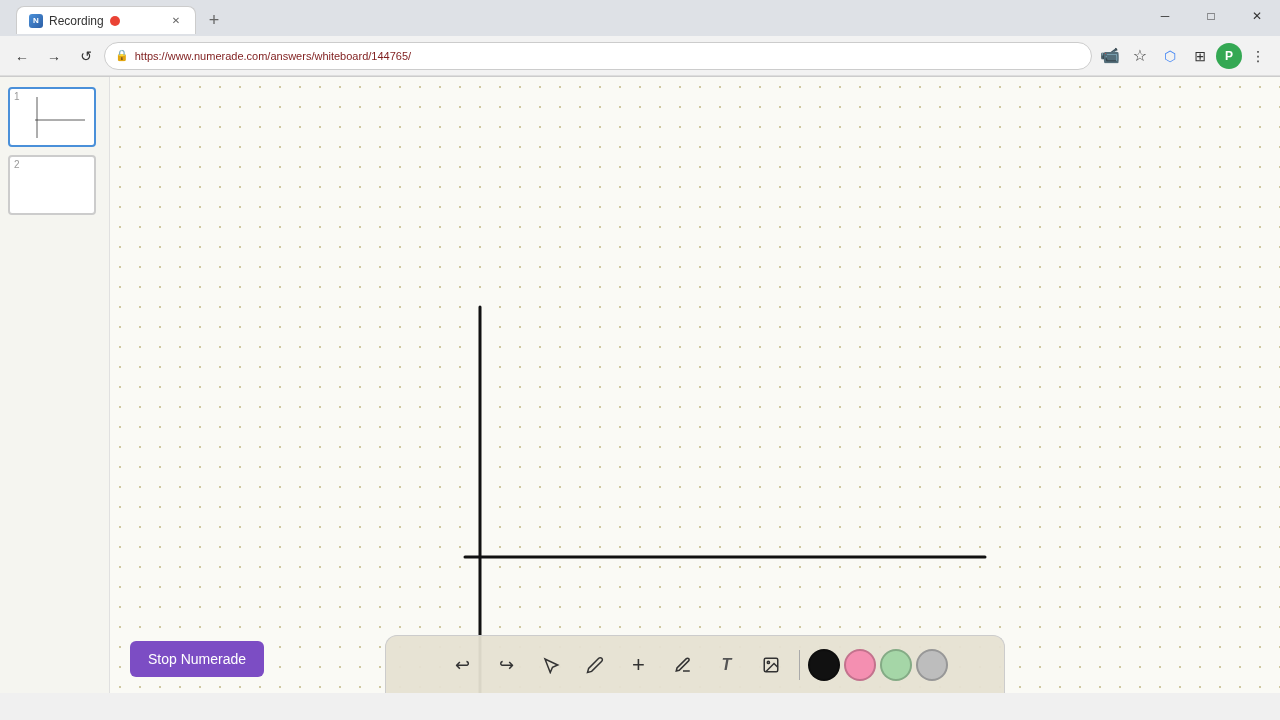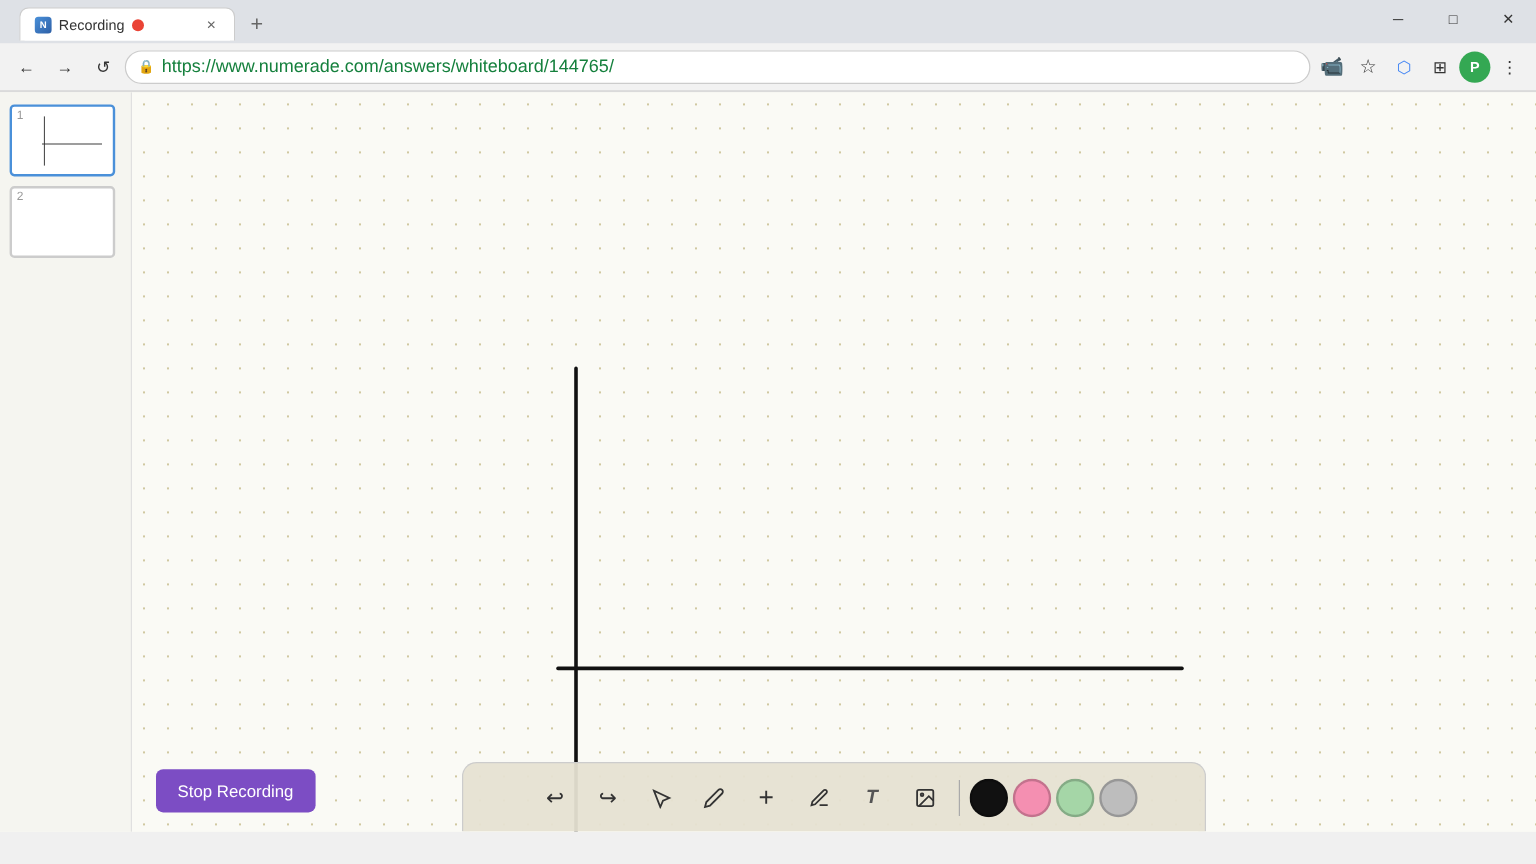--- a/index.html
+++ b/index.html
@@ -134,22 +134,22 @@
       color: #333;
     }
 
     .lock-icon {
       font-size: 11px;
       color: #5f6368;
     }
 
     .address-text {
       flex: 1;
-      font-size: 15px;
-      color: #15803d;
+      font-size: 11px;
+      color: #7f1d1d;
     }
 
     .nav-right {
       display: flex;
       align-items: center;
       gap: 2px;
     }
 
     .profile-btn {
       width: 26px; height: 26px;
@@ -336,21 +336,21 @@
   </div>
 
   <div class="canvas-area">
     <svg class="canvas-svg" viewBox="0 0 1170 616" preserveAspectRatio="none">
 
       <line x1="370" y1="230" x2="370" y2="625" stroke="#111" stroke-width="3" stroke-linecap="round"></line>
 
       <line x1="355" y1="480" x2="875" y2="480" stroke="#111" stroke-width="3" stroke-linecap="round"></line>
     </svg>
 
-    <button class="stop-recording-btn">Stop Recording</button>
+    <button class="stop-recording-btn">Stop Numerade</button>
 
     <div class="bottom-toolbar">
 
       <button class="tool-btn" title="Undo">↩</button>
 
       <button class="tool-btn" title="Redo">↪</button>
 
       <button class="tool-btn" title="Select" style="font-size:14px;">
         <svg width="18" height="18" viewBox="0 0 24 24" fill="none" stroke="#333" stroke-width="2">
           <path d="M4 4l7 18 3-7 7-3L4 4z"></path>

